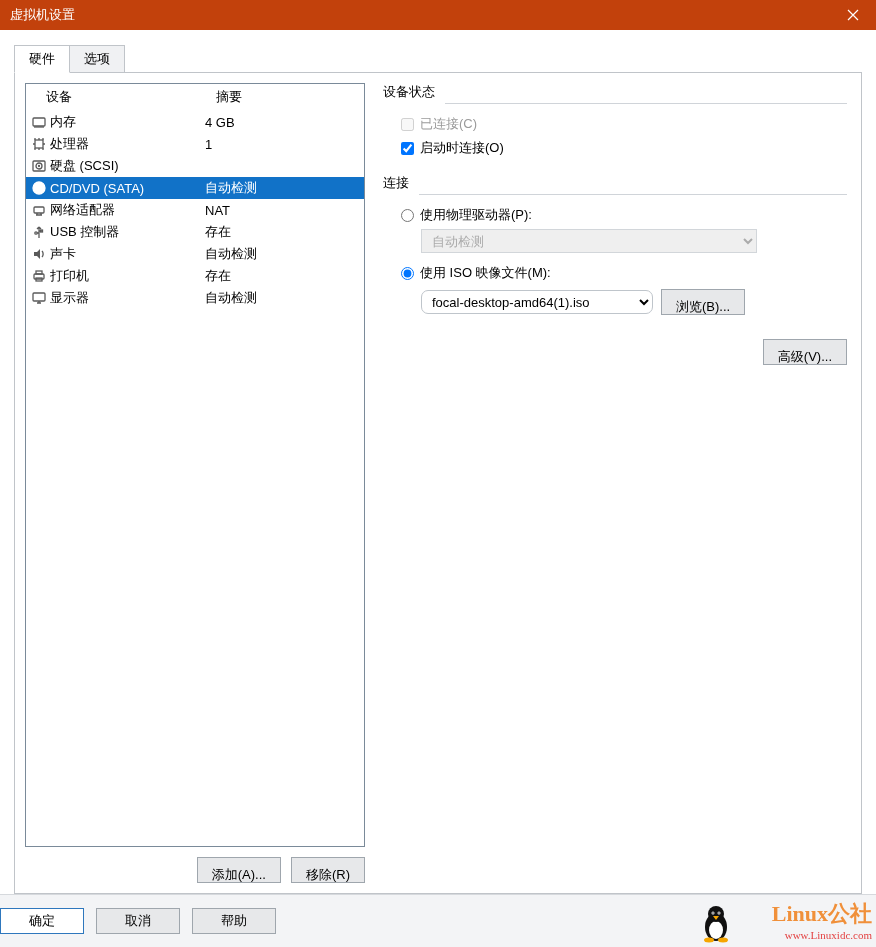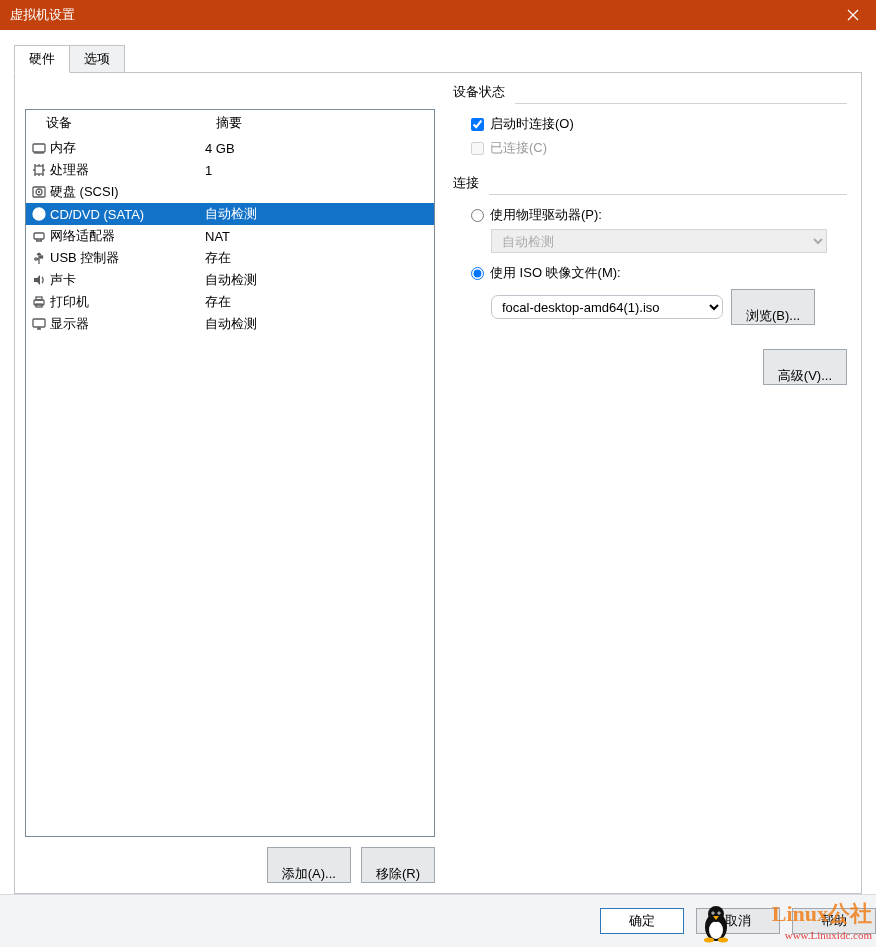--- a/index.html
+++ b/index.html
@@ -79,24 +79,23 @@
     border: 1px solid #c0c4c9;
     flex: 1;
     padding: 10px;
     display: flex;
     gap: 18px;
     min-height: 0;
   }
 
   
   .leftcol {
-    width: 410px;
+    width: 340px;
     display: flex;
     flex-direction: column;
-    margin-top: 26px;
   }
   .listwrap {
     border: 1px solid #7a8a99;
     flex: 1;
     background: #ffffff;
     overflow: hidden;
   }
   .listhead, .row {
     display: flex;
     align-items: center;
@@ -177,21 +176,21 @@
     display: flex;
     gap: 8px;
     align-items: center;
     margin-top: 4px;
     margin-bottom: 4px;
   }
   .isoRow select { width: 232px; border-radius: 7px; }
 
   .btn {
     height: 26px;
-    padding: 17px 14px;
+    padding: 8px 14px;
     font-size: 13px;
     background: #e7e8ea;
     border: 1px solid #9fa6ad;
     cursor: pointer;
   }
   .btn.primary {
     background:#ffffff;
     border:1px solid #2e77bd;
     padding: 0 28px;
   }
@@ -202,21 +201,21 @@
     margin-top: 6px;
   }
 
   
   .footer {
     height: 52px;
     background:#f3f4f6;
     border-top:1px solid #d6d9dd;
     display:flex;
     align-items:center;
-    justify-content:flex-end;
+    justify-content:flex-start;
     gap:12px;
   }
 
   
   .watermark {
     position:absolute;
     right:4px; bottom:6px;
     font-weight:bold;
     font-size:22px;
     color:#f07f1a;
@@ -350,27 +349,27 @@
           <button class="btn">添加(A)...</button>
           <button class="btn">移除(R)</button>
         </div>
       </div>
 
       <div class="rightcol">
         <div class="group">
           <div class="group-title">设备状态</div>
           <div class="group-sep"></div>
           <div class="group-body">
+            <label class="ck disabled">
+              <input type="checkbox" disabled="" style="">
+              <span>已连接(C)</span>
+            </label>
             <label class="ck">
               <input type="checkbox" checked="" style="">
               <span>启动时连接(O)</span>
-            </label>
-            <label class="ck disabled">
-              <input type="checkbox" disabled="" style="">
-              <span>已连接(C)</span>
             </label>
           </div>
         </div>
 
         <div class="group">
           <div class="group-title">连接</div>
           <div class="group-sep" style="margin-left:36px"></div>
           <div class="group-body">
             <label class="rd">
               <input type="radio" name="conn" style="">

